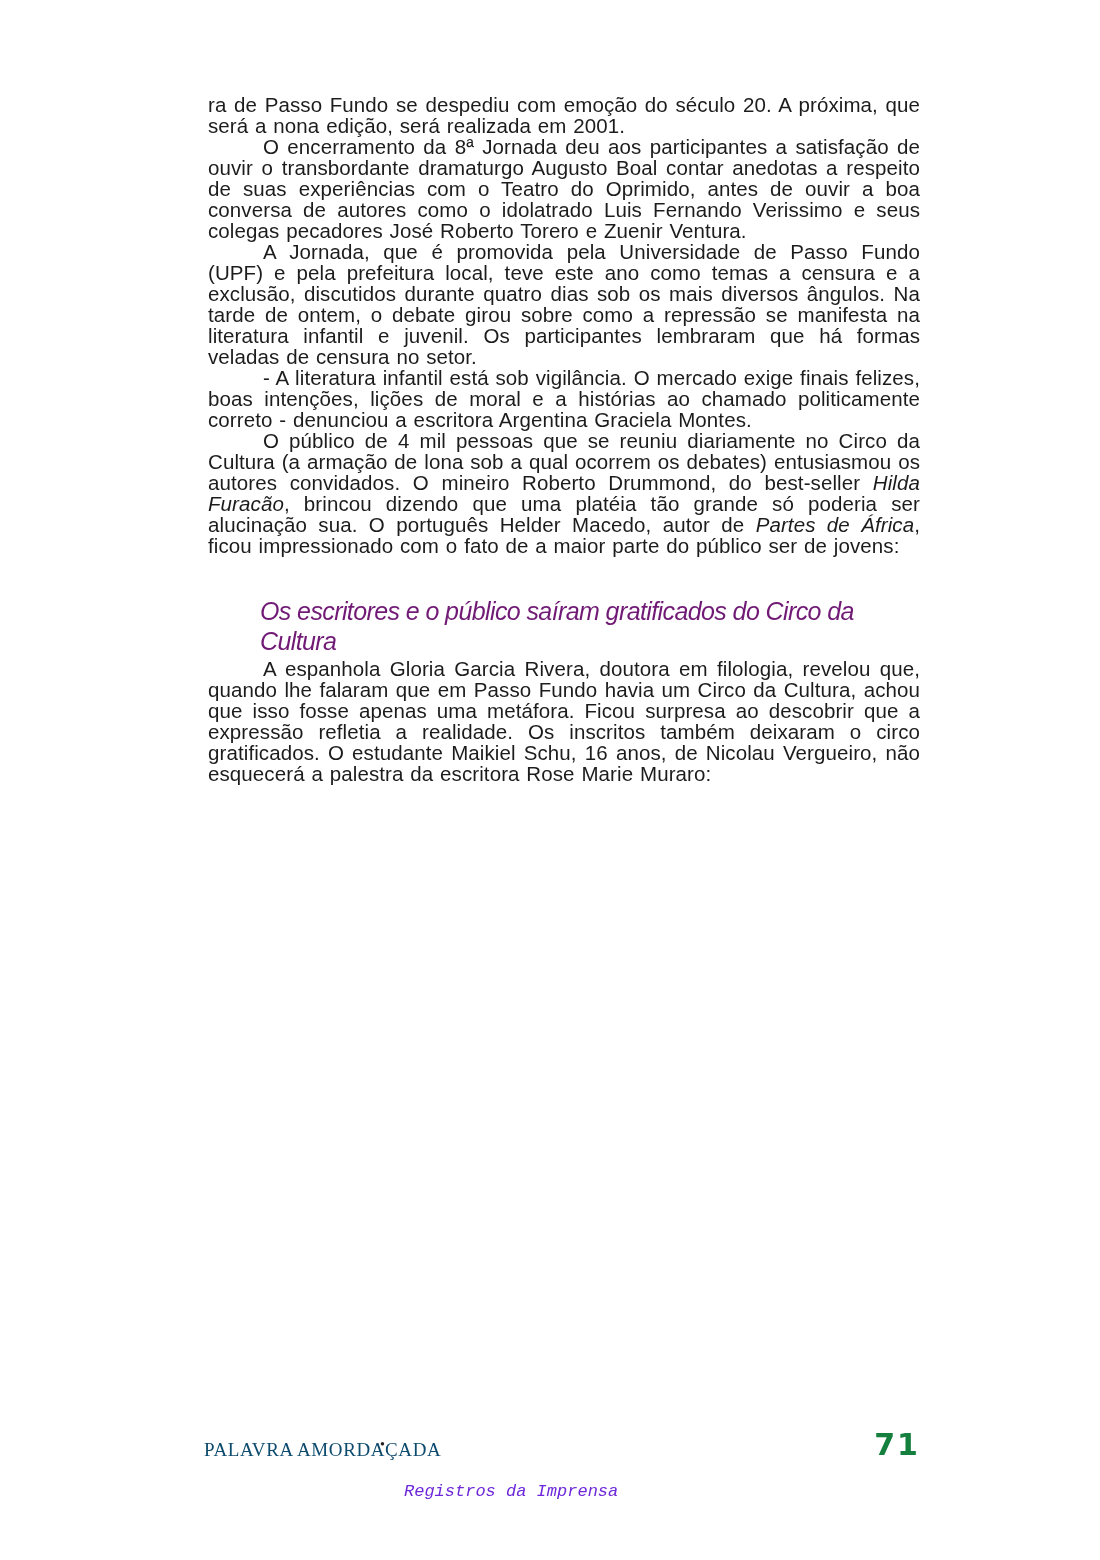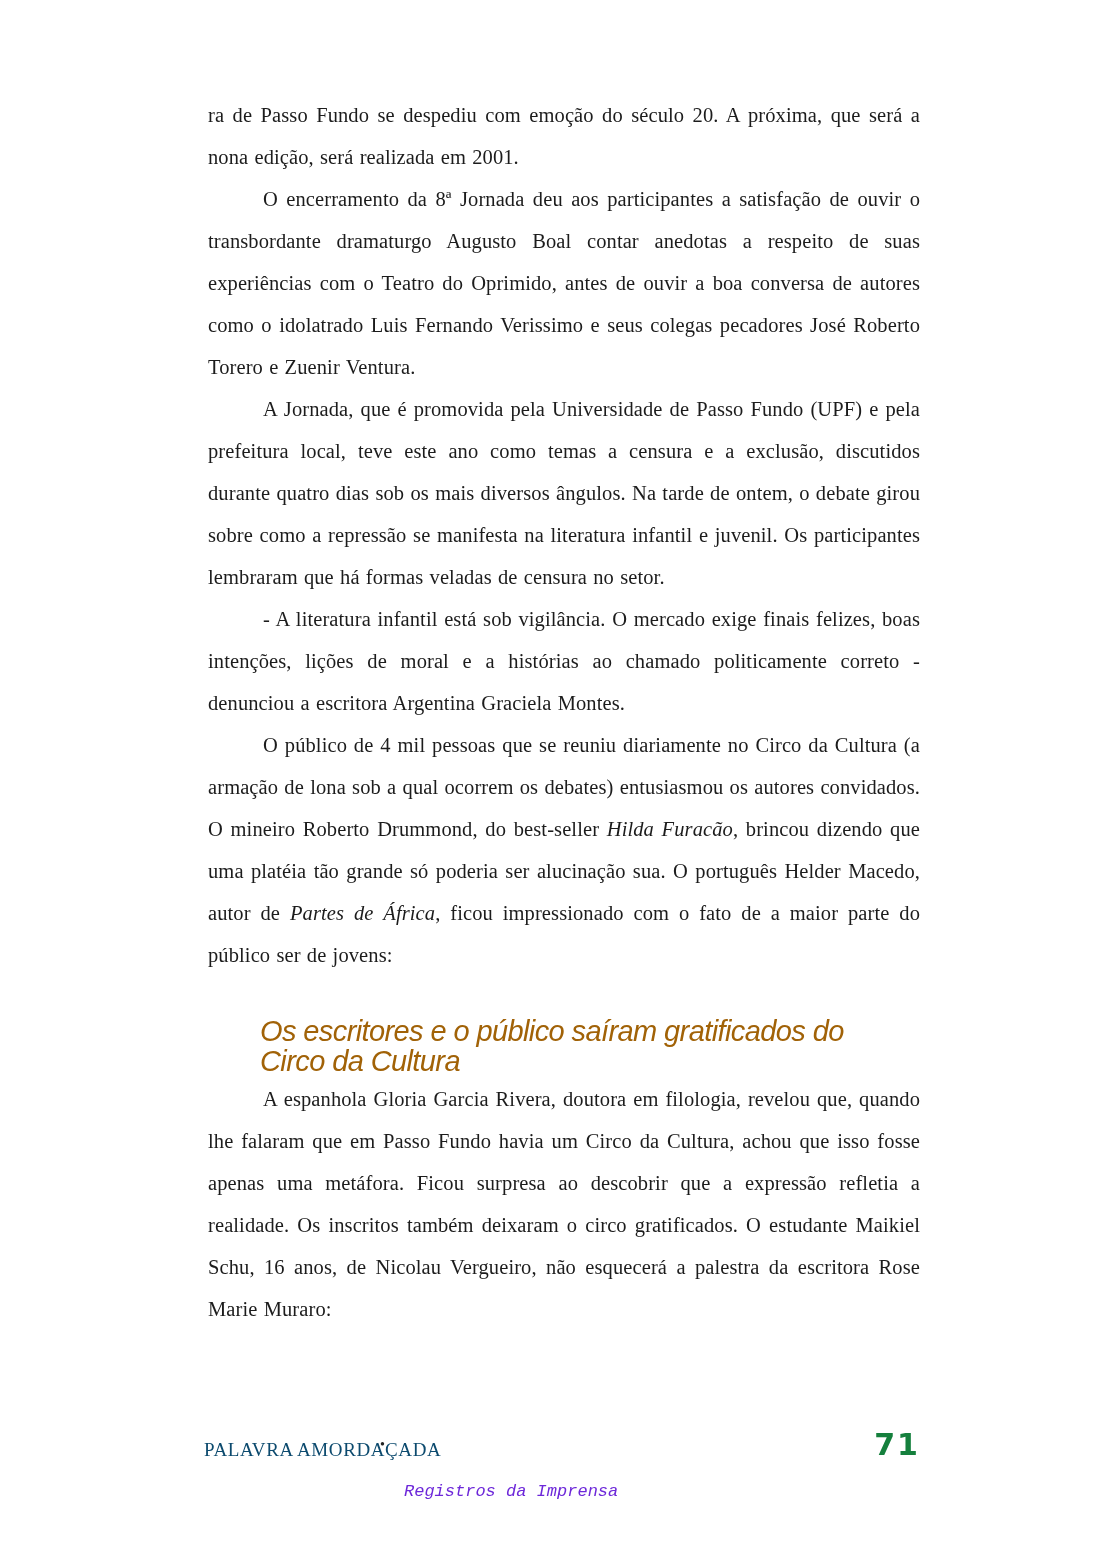--- a/index.html
+++ b/index.html
@@ -14,46 +14,46 @@
       overflow: hidden;
       color: #1c1c1c;
     }
     .page {
       position: absolute;
       left: 208px;
       top: 94px;
       width: 712px;
     }
     .body-text {
-      font-family: Liberation Serif, serif;
+      font-family: Liberation Sans, sans-serif;
       font-size: 20.5px;
-      line-height: 42px;
+      line-height: 21px;
       text-align: justify;
       letter-spacing: 0.1px;
       word-spacing: 1px;
     }
     .body-text p {
       margin: 0;
     }
     .body-text p.indent {
       text-indent: 55px;
     }
     .body-text p.noindent {
       text-indent: 0;
     }
     .body-text em {
       font-style: italic;
     }
     .subheading {
       font-family: "Liberation Sans", sans-serif;
       font-style: italic;
       font-weight: normal;
-      font-size: 29px;
+      font-size: 25px;
       line-height: 30px;
-      color: #a16207;
+      color: #701a75;
       margin: 40px 15px 2px 52px;
       width: 600px;
       letter-spacing: -0.6px;
     }
     .footer {
       position: absolute;
       left: 204px;
       top: 1433px;
       width: 716px;
       height: 30px;

